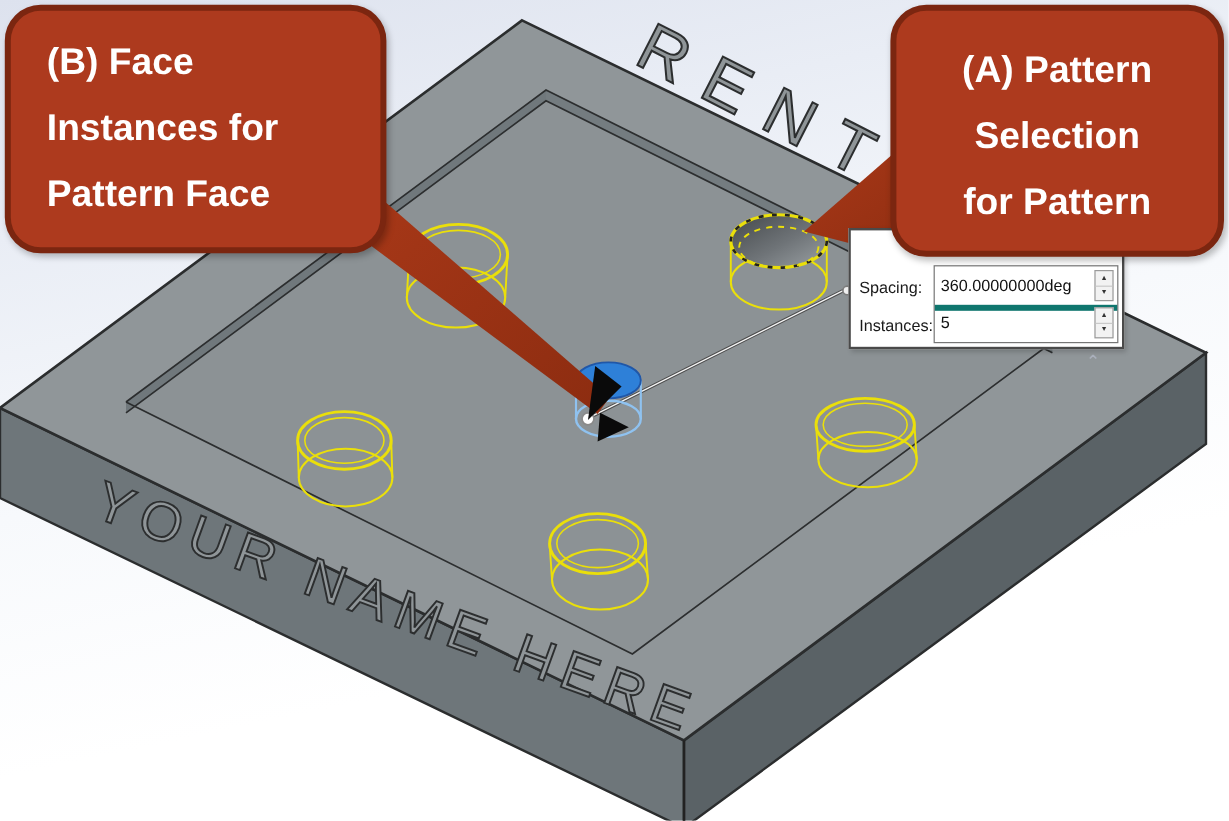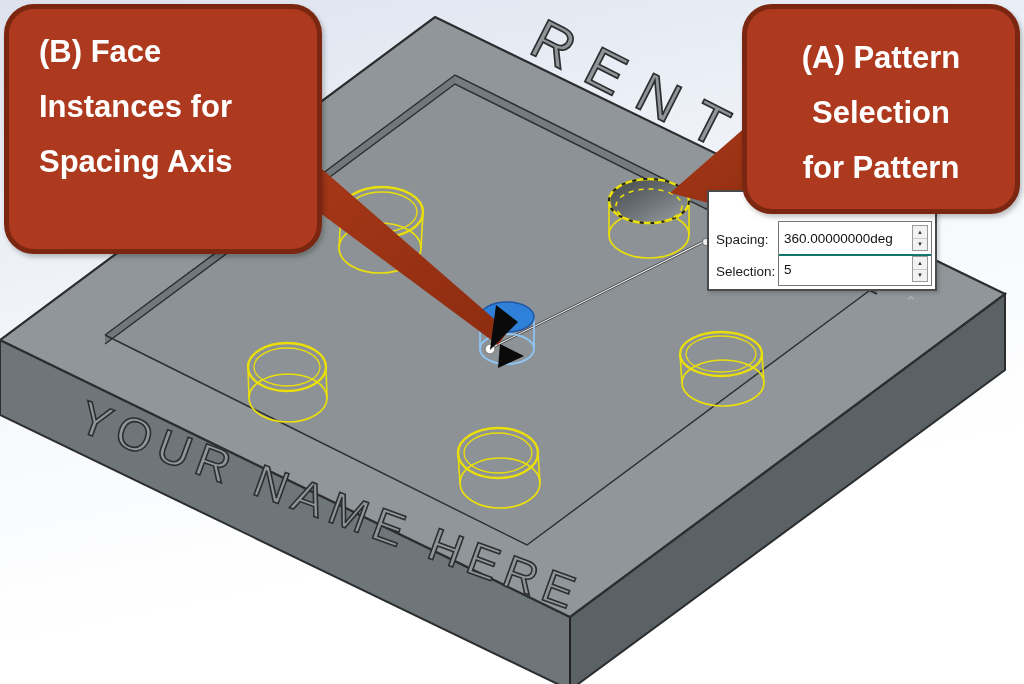--- a/index.html
+++ b/index.html
@@ -17,42 +17,42 @@
     box-shadow:2px 2px 4px rgba(0,0,0,0.18);
   }
   .plabel{position:absolute;left:7px;font-size:13.5px;color:#1a1a1a;white-space:nowrap;text-align:center;}
   .plabel.l1{top:40px;}
   .plabel.l2{top:72px;}
   .fieldbox{
     position:absolute;left:69px;top:29px;right:3px;bottom:3px;
     border:1px solid #767676;box-sizing:border-box;background:#ffffff;
   }
   .frow{position:absolute;left:0;right:0;height:50%;}
-  .frow.r1{top:0;border-bottom:2px solid #0f766e;}
+  .frow.r1{top:0;border-bottom:5px solid #0f766e;}
   .frow.r2{bottom:0;}
   .fval{
     position:absolute;left:5px;top:50%;transform:translateY(-50%);
     font-size:13.5px;color:#111;white-space:nowrap;
   }
   .spin{position:absolute;right:3px;top:50%;transform:translateY(-50%);
     width:16px;height:26px;border:1px solid #9a9a9a;background:#f2f2f2;box-sizing:border-box;}
   .spinbtn{position:absolute;left:0;width:100%;height:50%;font-size:6px;line-height:12px;
     text-align:center;color:#333;cursor:default;user-select:none;}
   .spinbtn.up{top:0;border-bottom:1px solid #c9c9c9;}
   .spinbtn.dn{bottom:0;}
   .chevron{position:absolute;left:905px;top:293px;font-size:14px;color:#aab0bc;font-weight:bold;}
 
   
   .callout{
     position:absolute;background:#ad3a1e;border:5px solid #7b2610;border-radius:30px;
     box-sizing:border-box;color:#ffffff;font-weight:bold;font-size:31px;
     box-shadow:2px 3px 5px rgba(0,0,0,0.25);
   }
   .callout .line{display:block;line-height:55px;white-space:nowrap;}
-  .callout-b{left:4px;top:4px;width:318px;height:250px;padding:15px 0 0 30px;}
+  .callout-b{left:4px;top:4px;width:318px;height:207px;padding:15px 0 0 30px;}
   .callout-a{left:742px;top:4px;width:278px;height:210px;padding-top:21px;text-align:center;}
 </style>
 </head>
 <body>
 
 <div class="stage">
 
   <svg width="1024" height="684" viewBox="0 0 1024 684">
     <defs>
       <linearGradient id="holeGrad" x1="0" y1="0" x2="1" y2="1">
@@ -150,21 +150,21 @@
     <polygon points="756,118 670,193 760,216 810,215" fill="url(#tailGrad)"></polygon>
 
     <g fill="#0a0a0a">
       <path d="M496,305 L518,322 L490,350 Z"></path>
       <path d="M500,344 L524,356 L498,368 Z"></path>
     </g>
   </svg>
 
   <div class="popup">
     <span class="plabel l1">Spacing:</span>
-    <span class="plabel l2">Selection:</span>
+    <span class="plabel l2">Instances:</span>
     <div class="fieldbox">
       <div class="frow r1">
         <span class="fval">360.00000000deg</span>
         <span class="spin">
           <span class="spinbtn up">▲</span>
           <span class="spinbtn dn">▼</span>
         </span>
       </div>
       <div class="frow r2">
         <span class="fval">5</span>
@@ -173,21 +173,21 @@
           <span class="spinbtn dn">▼</span>
         </span>
       </div>
     </div>
   </div>
   <span class="chevron">⌃</span>
 
   <div class="callout callout-b">
     <span class="line">(B) Face</span>
     <span class="line">Instances for</span>
-    <span class="line">Spacing Axis</span>
+    <span class="line">Pattern Face</span>
   </div>
   <div class="callout callout-a">
     <span class="line">(A) Pattern</span>
     <span class="line">Selection</span>
     <span class="line">for Pattern</span>
   </div>
 
 </div>
 
 </body></html>

